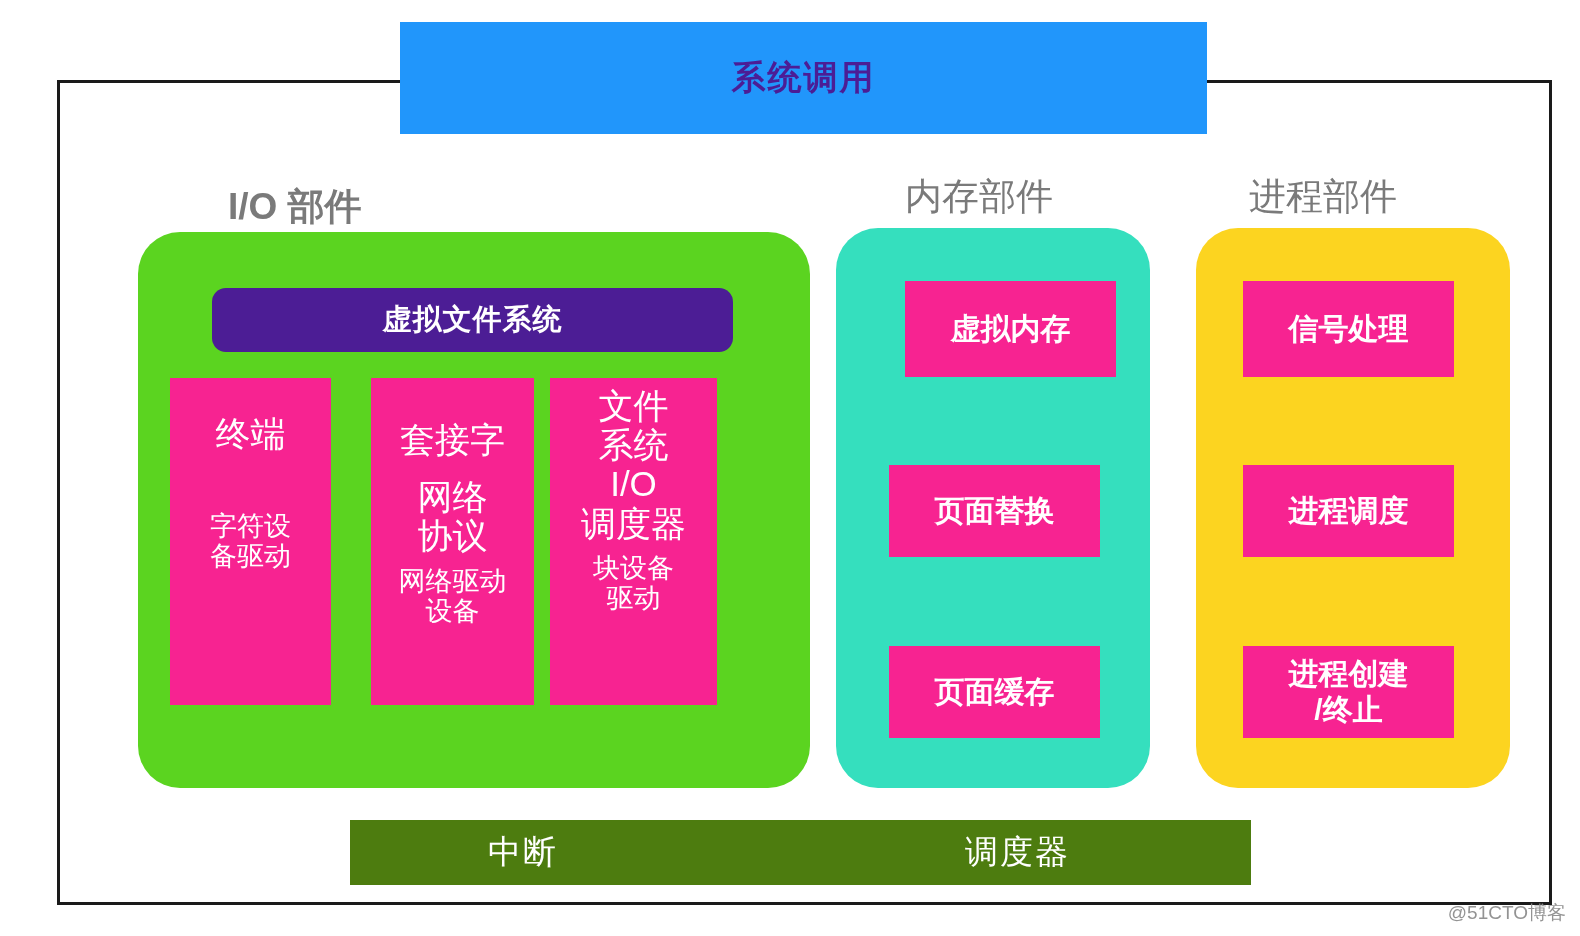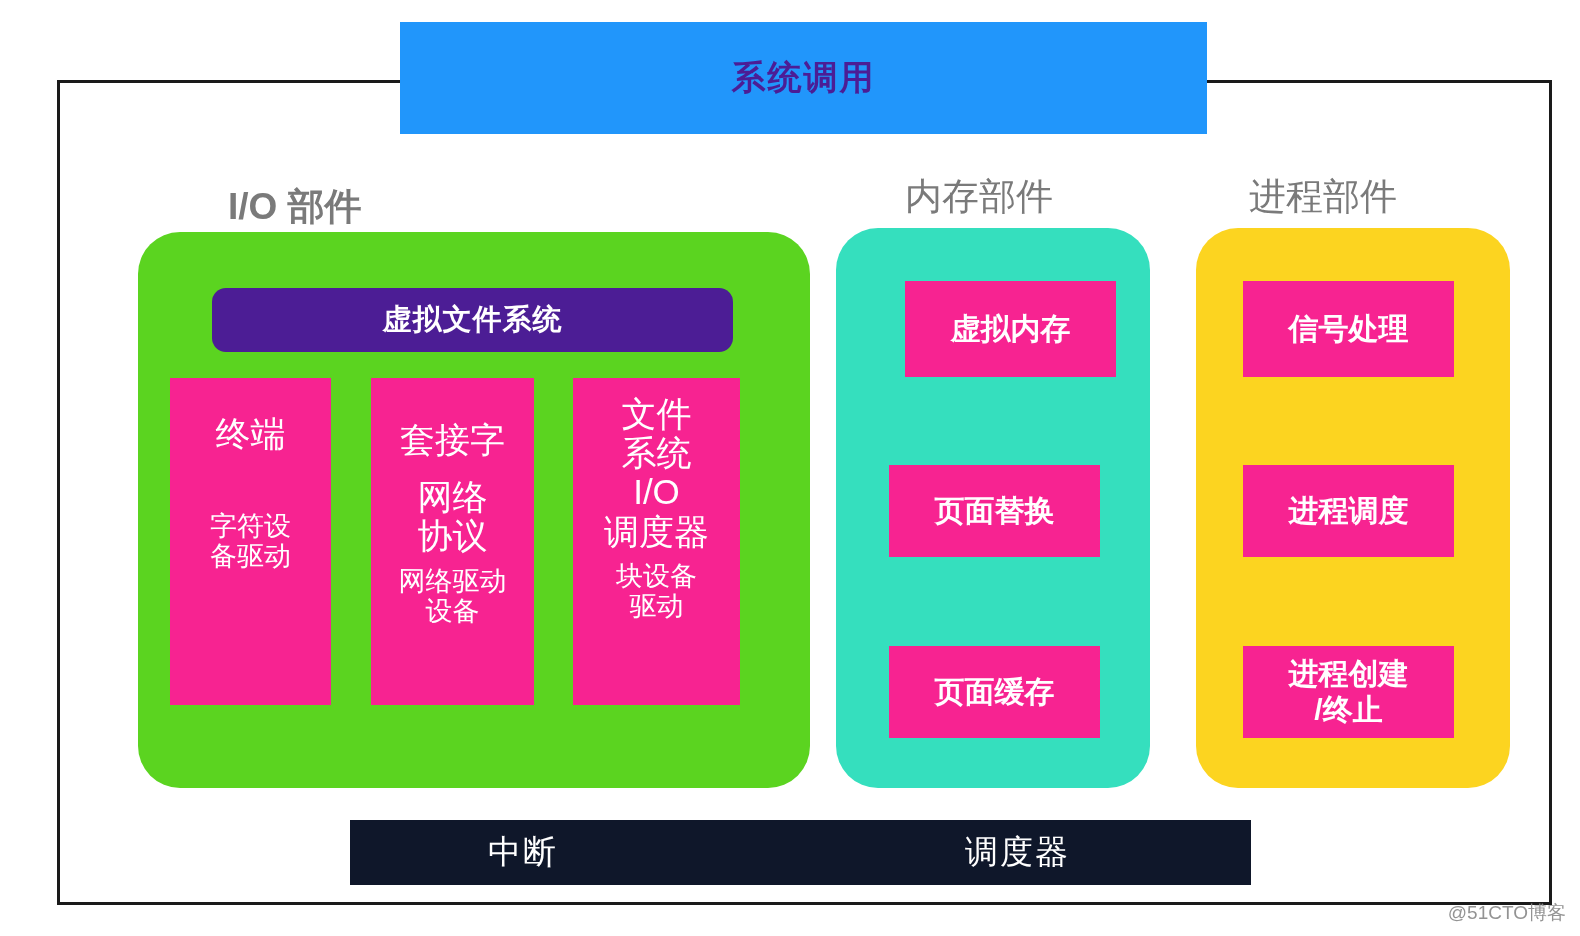--- a/index.html
+++ b/index.html
@@ -113,21 +113,21 @@
     background: #F72391;
     z-index: 3;
     display: flex;
     flex-direction: column;
     align-items: center;
     box-sizing: border-box;
     overflow: hidden;
   }
   #io-col-0 { left: 170px; width: 161px; height: 327px; padding-top: 36px; }
   #io-col-1 { left: 371px; width: 163px; height: 327px; padding-top: 42px; }
-  #io-col-2 { left: 573px; width: 167px; height: 327px; padding-top: 16px; }
+  #io-col-2 { left: 550px; width: 167px; height: 327px; padding-top: 8px; }
 
   .io-col .line {
     color: #ffffff;
     text-align: center;
     line-height: 1.12;
     white-space: pre-line;
   }
   .io-col .line.big   { font-size: 35px; }
   .io-col .line.small { font-size: 27px; }
   .io-col .gap-lg { height: 58px; }
@@ -160,21 +160,21 @@
   #proc-b1 { left: 1243px; top: 465px; width: 211px; height: 92px; }
   #proc-b2 { left: 1243px; top: 646px; width: 211px; height: 92px; }
 
   
   .bottom-bar {
     position: absolute;
     left: 350px;
     top: 820px;
     width: 901px;
     height: 65px;
-    background: #0f172a;
+    background: #4d7c0f;
     z-index: 4;
   }
   .bottom-bar .label {
     position: absolute;
     top: 0;
     height: 65px;
     display: flex;
     align-items: center;
     color: #ffffff;
     font-size: 33px;

